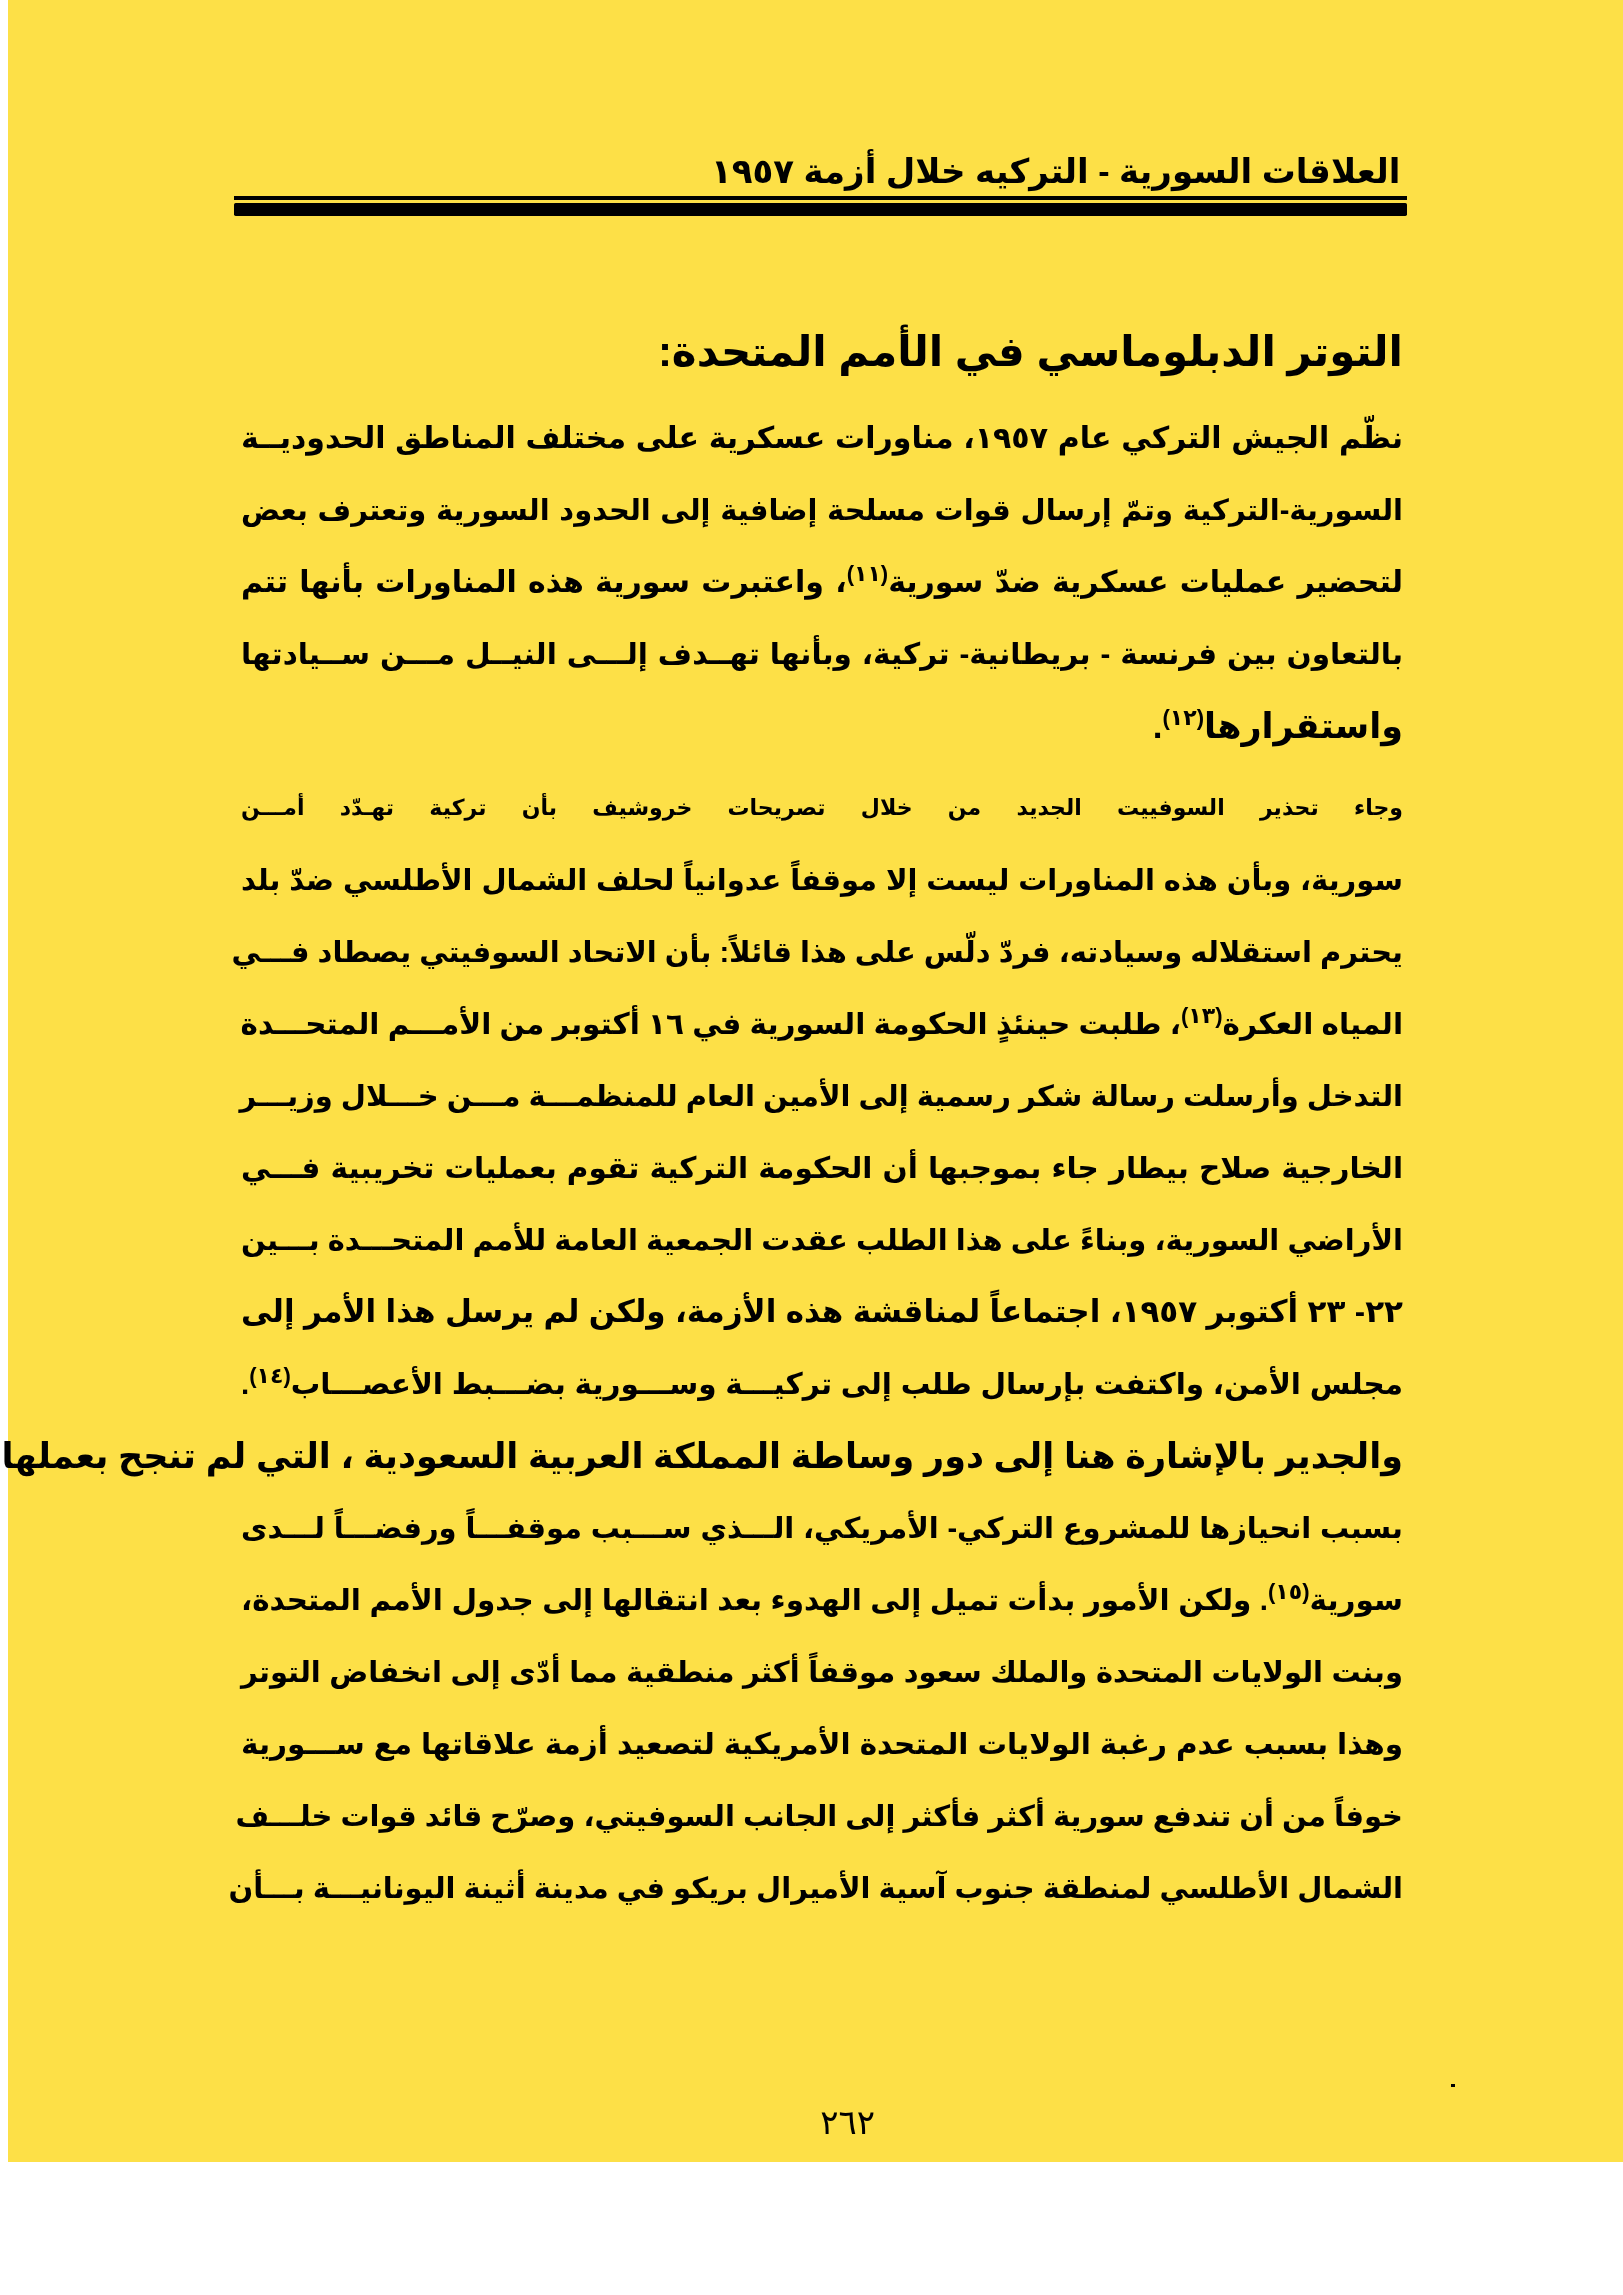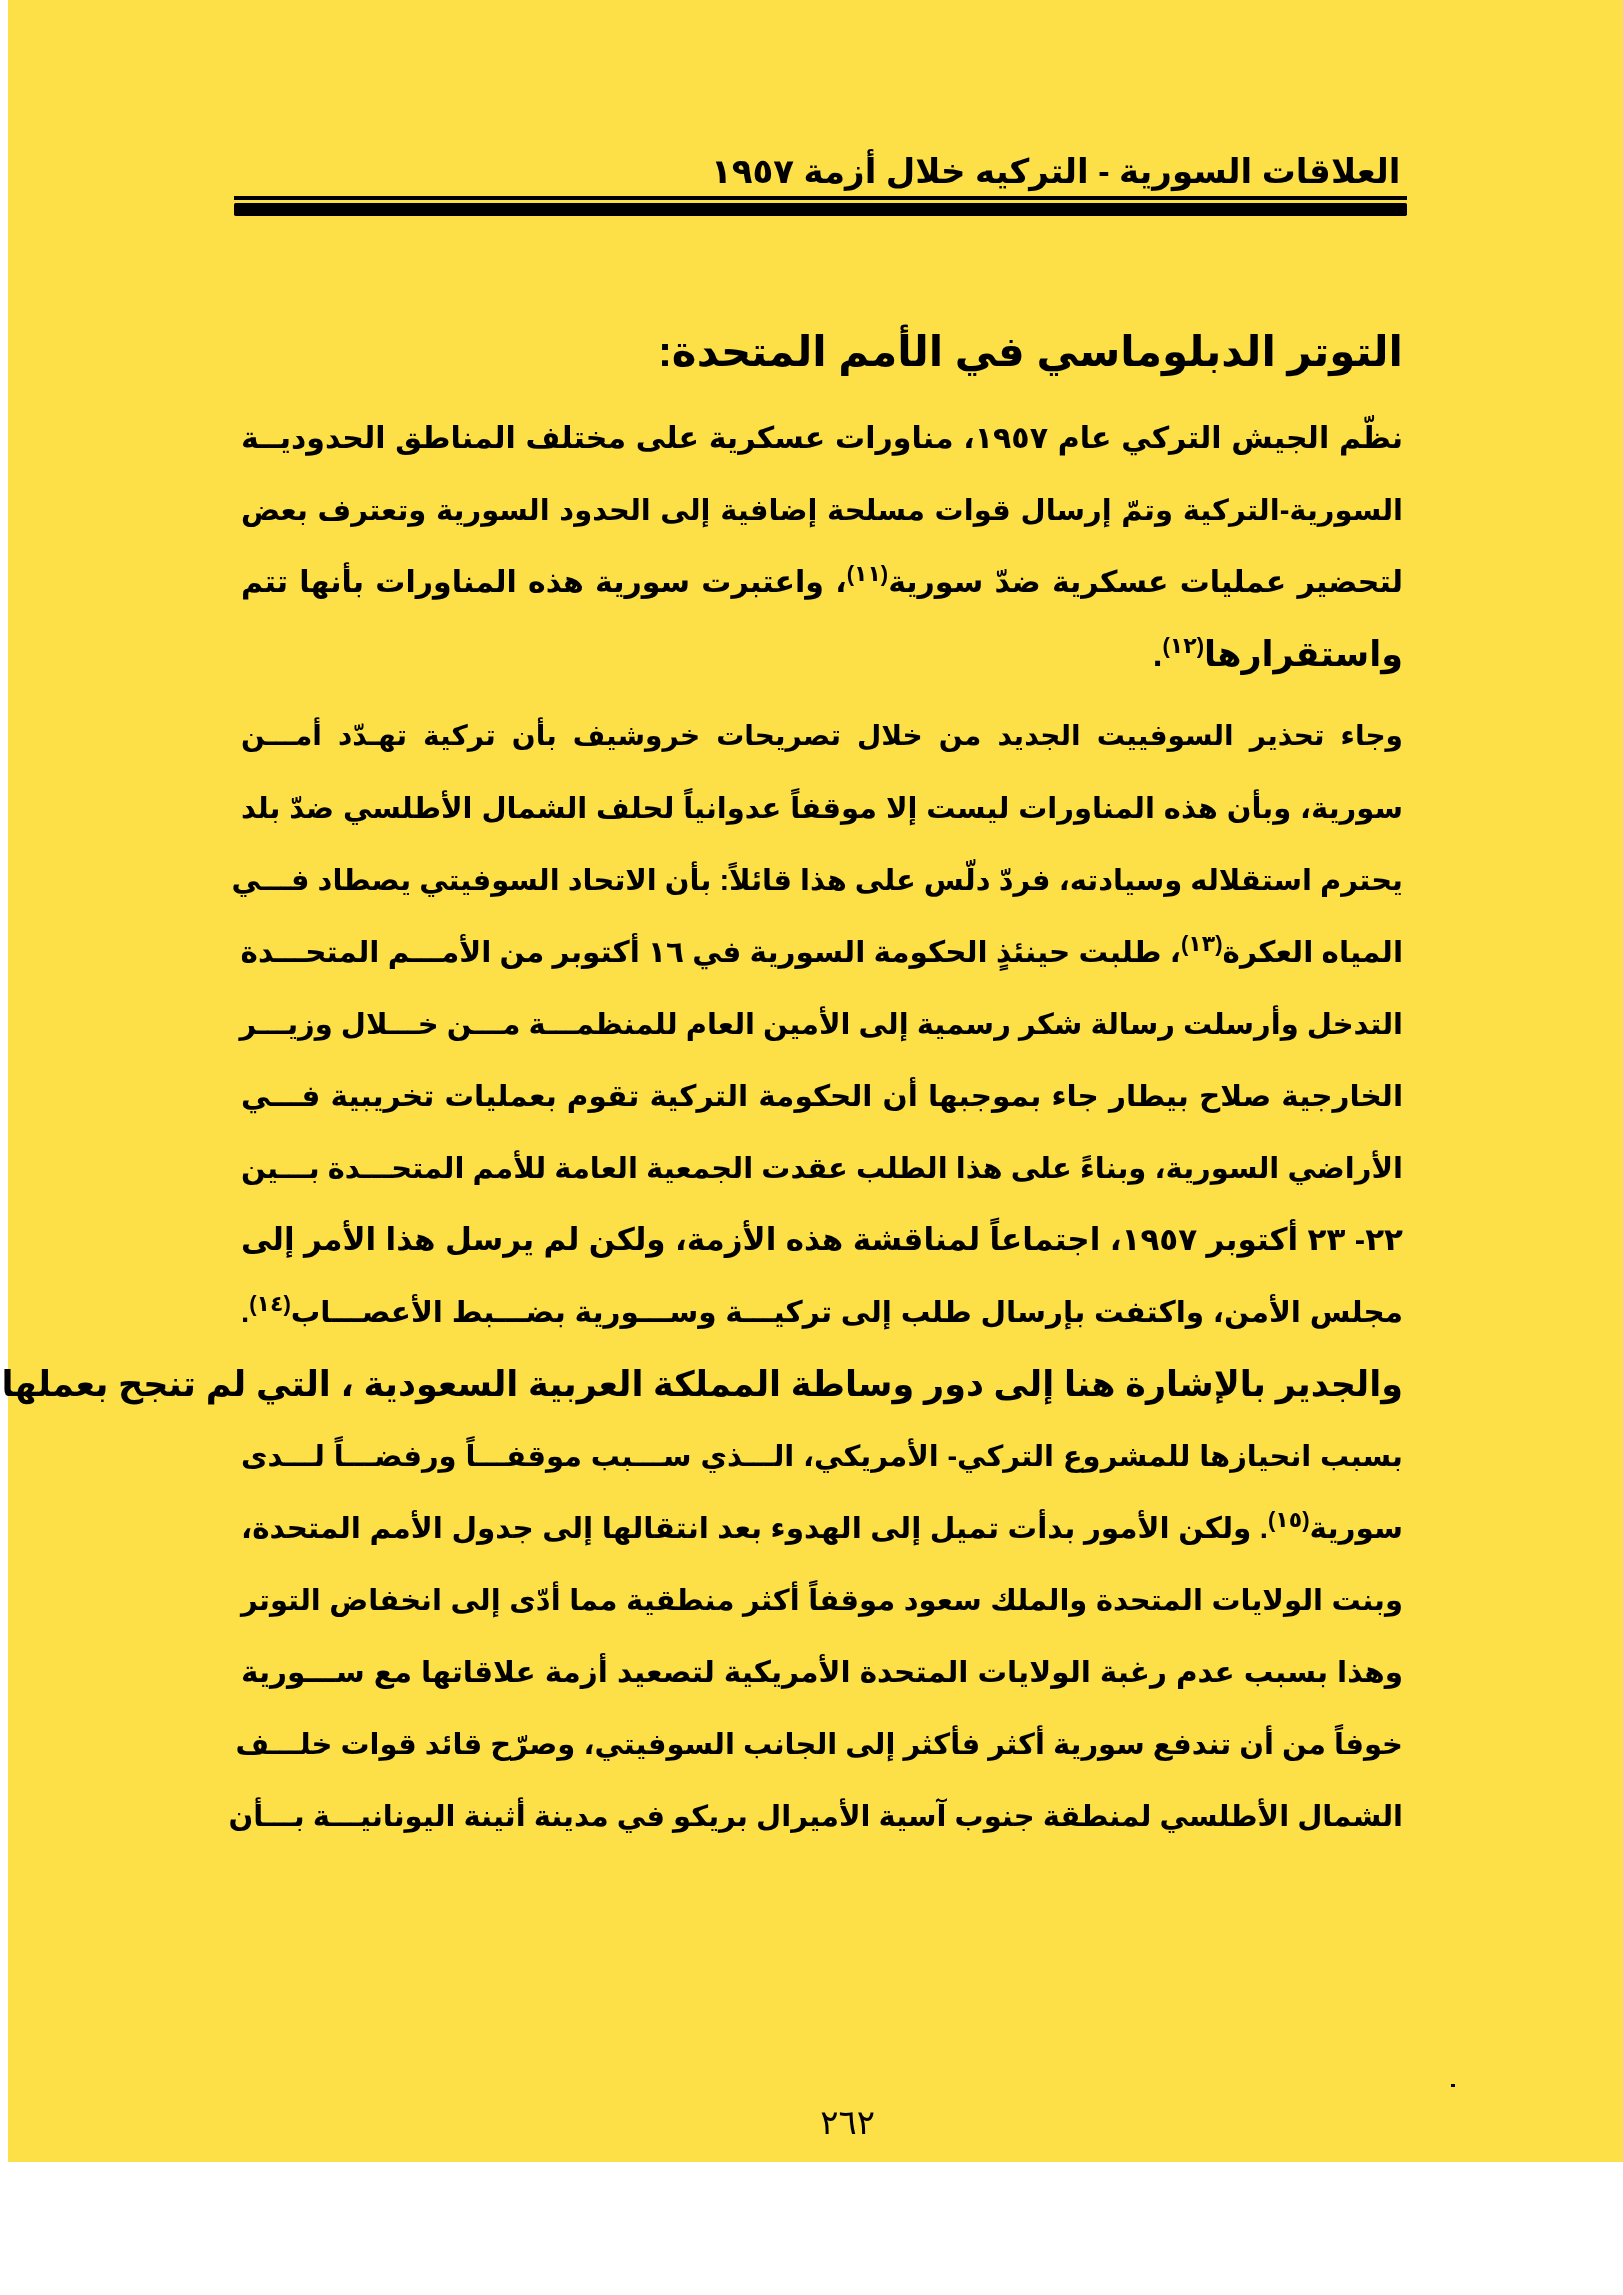--- a/index.html
+++ b/index.html
@@ -122,22 +122,23 @@
   <div class="running-header">العلاقات السورية - التركيه خلال أزمة ١٩٥٧</div>
   <div class="rule-thin"></div>
   <div class="rule-thick"></div>
 
   <h2 class="section-title" style="margin:0;">التوتر الدبلوماسي في الأمم المتحدة:</h2>
 
   <div class="body-text" id="body-text">
       <div class="line" style="font-size: 30px;"><span>نظّم الجيش التركي عام ١٩٥٧، مناورات عسكرية على مختلف المناطق الحدوديــة</span></div>
       <div class="line" style="font-size: 29px;"><span>السورية-التركية وتمّ إرسال قوات مسلحة إضافية إلى الحدود السورية وتعترف بعض</span></div>
       <div class="line" style="font-size: 30px;"><span>لتحضير عمليات عسكرية ضدّ سورية</span><span class="footnote-ref">(١١)</span><span>، واعتبرت سورية هذه المناورات بأنها تتم</span></div>
+      <div class="line" style="font-size: 29.5px;"><span>بالتعاون بين فرنسة - بريطانية- تركية، وبأنها تهــدف إلـــى النيــل مـــن ســيادتها</span></div>
       <div class="line last" style="font-size: 35px;"><span>واستقرارها</span><span class="footnote-ref">(١٢)</span><span>.</span></div>
-      <div class="line para-gap" style="font-size: 28px;"><span>وجاء تحذير السوفييت الجديد من خلال تصريحات خروشيف بأن تركية تهـدّد أمـــن</span></div>
+      <div class="line para-gap" style="font-size: 22px;"><span>وجاء تحذير السوفييت الجديد من خلال تصريحات خروشيف بأن تركية تهـدّد أمـــن</span></div>
       <div class="line" style="font-size: 29px;"><span>سورية، وبأن هذه المناورات ليست إلا موقفاً عدوانياً لحلف الشمال الأطلسي ضدّ بلد</span></div>
       <div class="line" style="font-size: 29px;"><span>يحترم استقلاله وسيادته، فردّ دلّس على هذا قائلاً: بأن الاتحاد السوفيتي يصطاد فـــي</span></div>
       <div class="line" style="font-size: 29.5px;"><span>المياه العكرة</span><span class="footnote-ref">(١٣)</span><span>، طلبت حينئذٍ الحكومة السورية في ١٦ أكتوبر من الأمـــم المتحـــدة</span></div>
       <div class="line" style="font-size: 29px;"><span>التدخل وأرسلت رسالة شكر رسمية إلى الأمين العام للمنظمـــة مـــن خـــلال وزيـــر</span></div>
       <div class="line" style="font-size: 29.5px;"><span>الخارجية صلاح بيطار جاء بموجبها أن الحكومة التركية تقوم بعمليات تخريبية فـــي</span></div>
       <div class="line" style="font-size: 29px;"><span>الأراضي السورية، وبناءً على هذا الطلب عقدت الجمعية العامة للأمم المتحـــدة بـــين</span></div>
       <div class="line" style="font-size: 31px;"><span>٢٢- ٢٣ أكتوبر ١٩٥٧، اجتماعاً لمناقشة هذه الأزمة، ولكن لم يرسل هذا الأمر إلى</span></div>
       <div class="line" style="font-size: 29.5px;"><span>مجلس الأمن، واكتفت بإرسال طلب إلى تركيـــة وســـورية بضـــبط الأعصـــاب</span><span class="footnote-ref">(١٤)</span><span>.</span></div>
       <div class="line" style="font-size: 35px;"><span>والجدير بالإشارة هنا إلى دور وساطة المملكة العربية السعودية ، التي لم تنجح بعملها</span></div>
       <div class="line" style="font-size: 29px;"><span>بسبب انحيازها للمشروع التركي- الأمريكي، الـــذي ســـبب موقفـــاً ورفضـــاً لـــدى</span></div>

